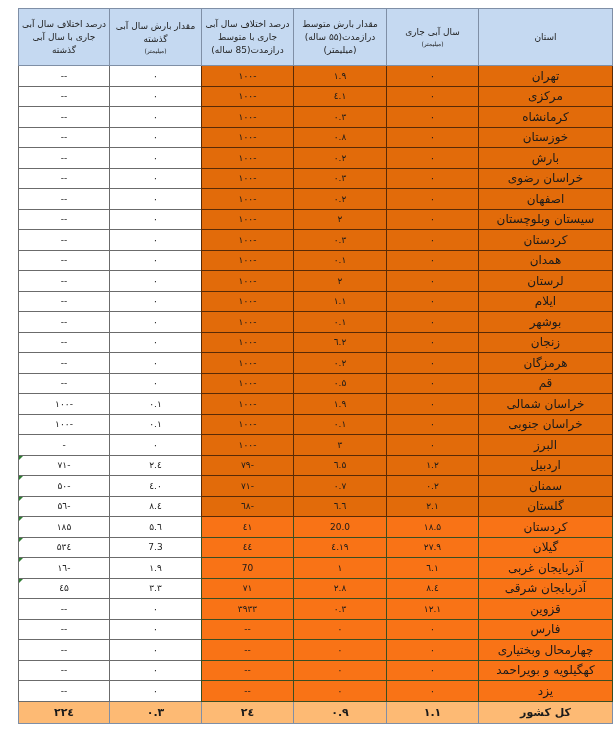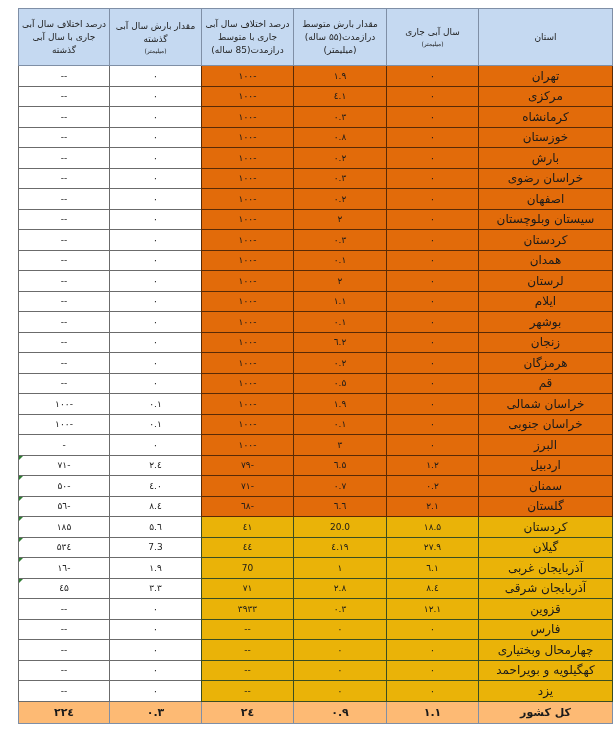--- a/index.html
+++ b/index.html
@@ -13,21 +13,21 @@
   col.c-pavg { width: 92px; }
   col.c-last { width: 92px; }
   col.c-plast { width: 91px; }
   th { background: #c5d9f1; color: #1f1f1f; font-weight: normal; font-size: 9px;
        line-height: 13px; border: 1px solid #7f8fa6; height: 56px; padding: 0 2px;
        vertical-align: middle; }
   th .sub { display: block; font-size: 6px; line-height: 9px; }
   td { height: 19.5px; padding: 0; text-align: center; font-size: 9px; color: #1a1a1a;
        border: 1px solid #3a3a3a; white-space: nowrap; overflow: hidden; }
   tr.orange td.col-c { background: #e26b0a; border-color: #5a2a05; }
-  tr.green td.col-c { background: #eab308; border-color: #3a4d22; }
+  tr.green td.col-c { background: #f97316; border-color: #3a4d22; }
   td.col-w { background: #ffffff; border-color: #6b6b6b; position: relative; }
   td.prov { font-size: 12px; }
   tr.total td { background: #fdba74; font-weight: bold; font-size: 11px; height: 21px;
                 border-color: #7f8fa6; }
   .flag { position: absolute; left: 0; top: 0; width: 0; height: 0;
           border-top: 4px solid #2e7d32; border-right: 4px solid transparent; }
 </style>
 </head>
 <body>
 

